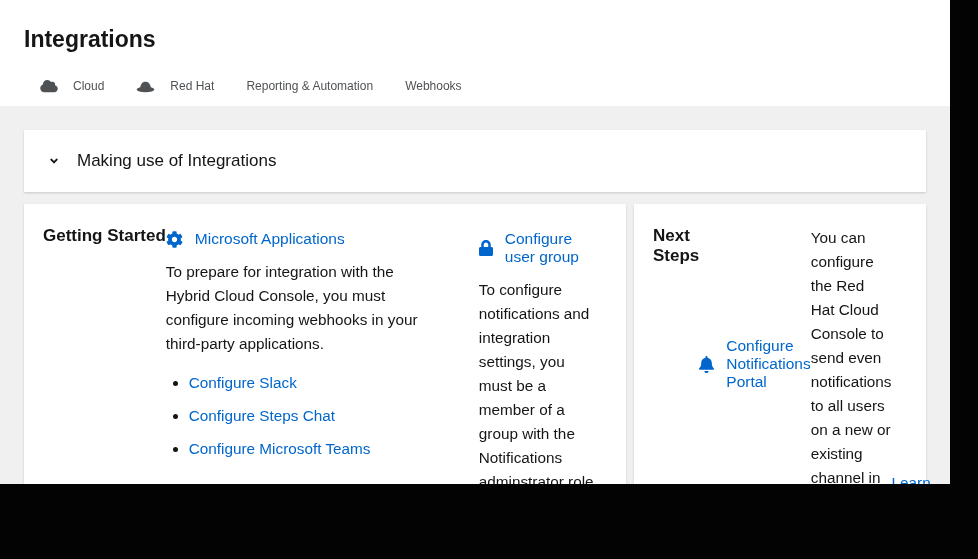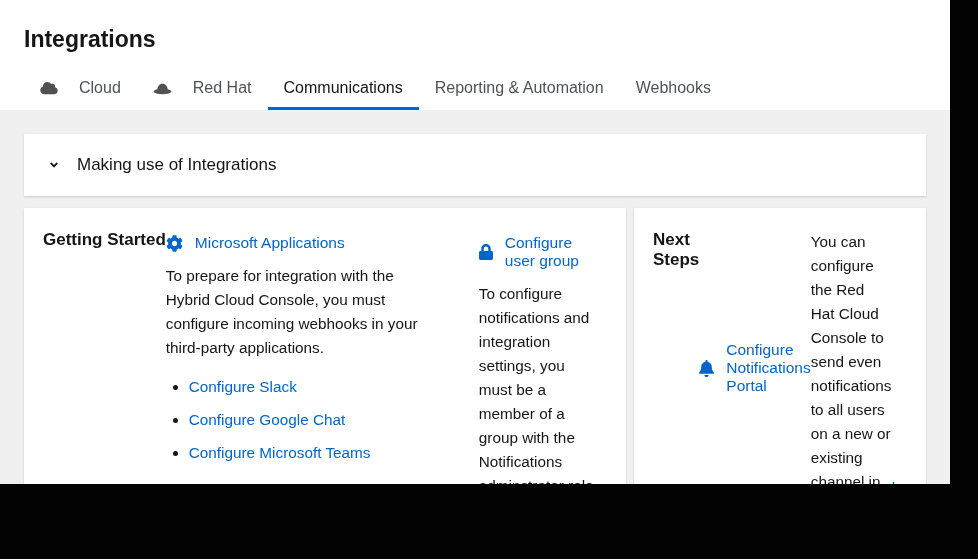--- a/index.html
+++ b/index.html
@@ -16,24 +16,24 @@
     background:#f0f0f0;
     display:flex; flex-direction:column;
     overflow:hidden;
   }
 
   
   .page-header { background:#ffffff; padding:26px 0 0 24px; flex:0 0 auto; }
   .page-title { margin:0 0 18px 0; font-size:23px; font-weight:700; color:#151515; }
   .tabs { display:flex; align-items:flex-end; }
   .tab {
-    display:flex; align-items:center; gap:21px;
+    display:flex; align-items:center; gap:15px;
     padding:8px 16px 10px 16px;
     background:none; border:none; border-bottom:3px solid transparent;
-    font-family:inherit; font-size:16px; color:#4f5255;
+    font-family:inherit; font-size:12px; color:#4f5255;
     cursor:pointer; white-space:nowrap;
   }
   .tab.active { color:#151515; border-bottom-color:#0066cc; }
   .tab-icon { display:inline-flex; }
   .tab-icon svg { display:block; fill:#4f5255; }
 
   
   .content { flex:1; padding:24px 24px 0 24px; }
   .expand-card {
     background:#ffffff; height:62px;
@@ -103,23 +103,20 @@
         <button class="tab">
           <span class="tab-icon">
             <svg width="19" height="13" viewBox="0 0 32 22">
                 <path d="M7 15C7 7.5 10.6 3 16 3s9 4.5 9 12z"></path>
                 <ellipse cx="16" cy="16" rx="15" ry="4.6"></ellipse>
               </svg>
           </span>
           <span class="tab-label">Red Hat</span>
         </button>
 
-        <button class="tab active">
-          <span class="tab-label">Communications</span>
-        </button>
 
         <button class="tab">
           <span class="tab-label">Reporting &amp; Automation</span>
         </button>
 
         <button class="tab">
           <span class="tab-label">Webhooks</span>
         </button>
       </nav>
     </header>
@@ -146,21 +143,21 @@
                 <span class="link-icon">
                   <svg width="17" height="17" viewBox="0 0 512 512">
                       <path d="M487.4 315.7l-42.6-24.6c4.3-23.2 4.3-47 0-70.2l42.6-24.6c4.9-2.8 7.1-8.6 5.5-14-11.1-35.6-30-67.8-54.7-94.6-3.8-4.1-10-5.1-14.8-2.3L380.8 110c-17.9-15.4-38.5-27.3-60.8-35.1V25.8c0-5.6-3.9-10.5-9.4-11.7-36.7-8.2-74.3-7.8-109.2 0-5.5 1.2-9.4 6.1-9.4 11.7V75c-22.2 7.9-42.8 19.8-60.8 35.1L88.7 85.5c-4.9-2.8-11-1.9-14.8 2.3-24.7 26.7-43.6 58.9-54.7 94.6-1.7 5.4.6 11.2 5.5 14L67.3 221c-4.3 23.2-4.3 47 0 70.2l-42.6 24.6c-4.9 2.8-7.1 8.6-5.5 14 11.1 35.6 30 67.8 54.7 94.6 3.8 4.1 10 5.1 14.8 2.3l42.6-24.6c17.9 15.4 38.5 27.3 60.8 35.1v49.2c0 5.6 3.9 10.5 9.4 11.7 36.7 8.2 74.3 7.8 109.2 0 5.5-1.2 9.4-6.1 9.4-11.7v-49.2c22.2-7.9 42.8-19.8 60.8-35.1l42.6 24.6c4.9 2.8 11 1.9 14.8-2.3 24.7-26.7 43.6-58.9 54.7-94.6 1.5-5.5-.7-11.3-5.6-14.1zM256 336c-44.1 0-80-35.9-80-80s35.9-80 80-80 80 35.9 80 80-35.9 80-80 80z"></path>
                     </svg>
                 </span>
                 <span class="lbl">Microsoft Applications</span>
               </a>
               <p class="desc narrow">To prepare for integration with the Hybrid Cloud Console, you must configure incoming webhooks in your third-party applications.</p>
               <ul class="link-list">
                 <li><a>Configure Slack</a></li>
-                <li><a>Configure Google Chat</a></li>
+                <li><a>Configure Steps Chat</a></li>
                 <li><a>Configure Microsoft Teams</a></li>
               </ul>
             </div>
 
             <div class="col">
               <a class="icon-link">
                 <span class="link-icon">
                   <svg width="14" height="16" viewBox="0 0 448 512">
                       <path d="M400 224h-24v-72C376 68.2 307.8 0 224 0S72 68.2 72 152v72H48c-26.5 0-48 21.5-48 48v192c0 26.5 21.5 48 48 48h352c26.5 0 48-21.5 48-48V272c0-26.5-21.5-48-48-48zm-104 0H152v-72c0-39.7 32.3-72 72-72s72 32.3 72 72v72z"></path>
                     </svg>

